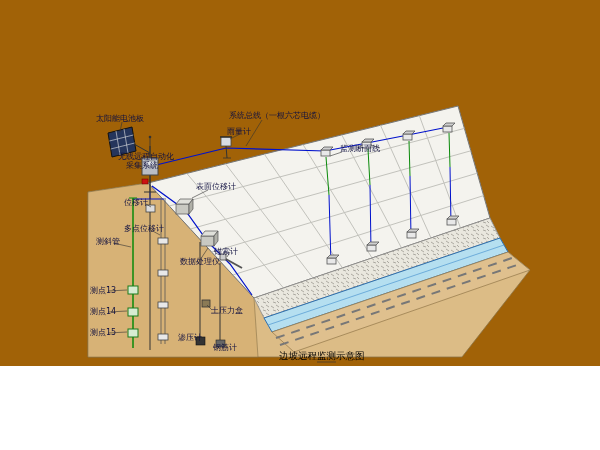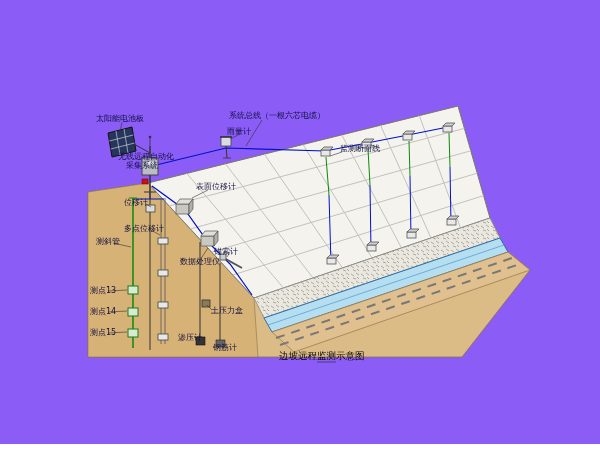--- a/index.html
+++ b/index.html
@@ -1,16 +1,16 @@
 <!DOCTYPE html>
 <html><head>
 <meta charset="utf-8">
 <style>
   html,body{margin:0;padding:0;background:#fff;}
-  .page{width:600px;height:444px;position:relative;background:#8b5cf6;overflow:hidden;
+  .page{width:600px;height:366px;position:relative;background:#a16207;overflow:hidden;
         font-family:"DejaVu Sans",sans-serif;}
   svg{position:absolute;left:0;top:0;}
   text{font-family:"DejaVu Sans",sans-serif;fill:#101040;font-size:8px;}
   text.caption{font-size:9.5px;fill:#000;}
 </style>
 </head>
 <body>
 
 <div class="page">
 <svg width="600" height="450" viewBox="0 0 600 450">

